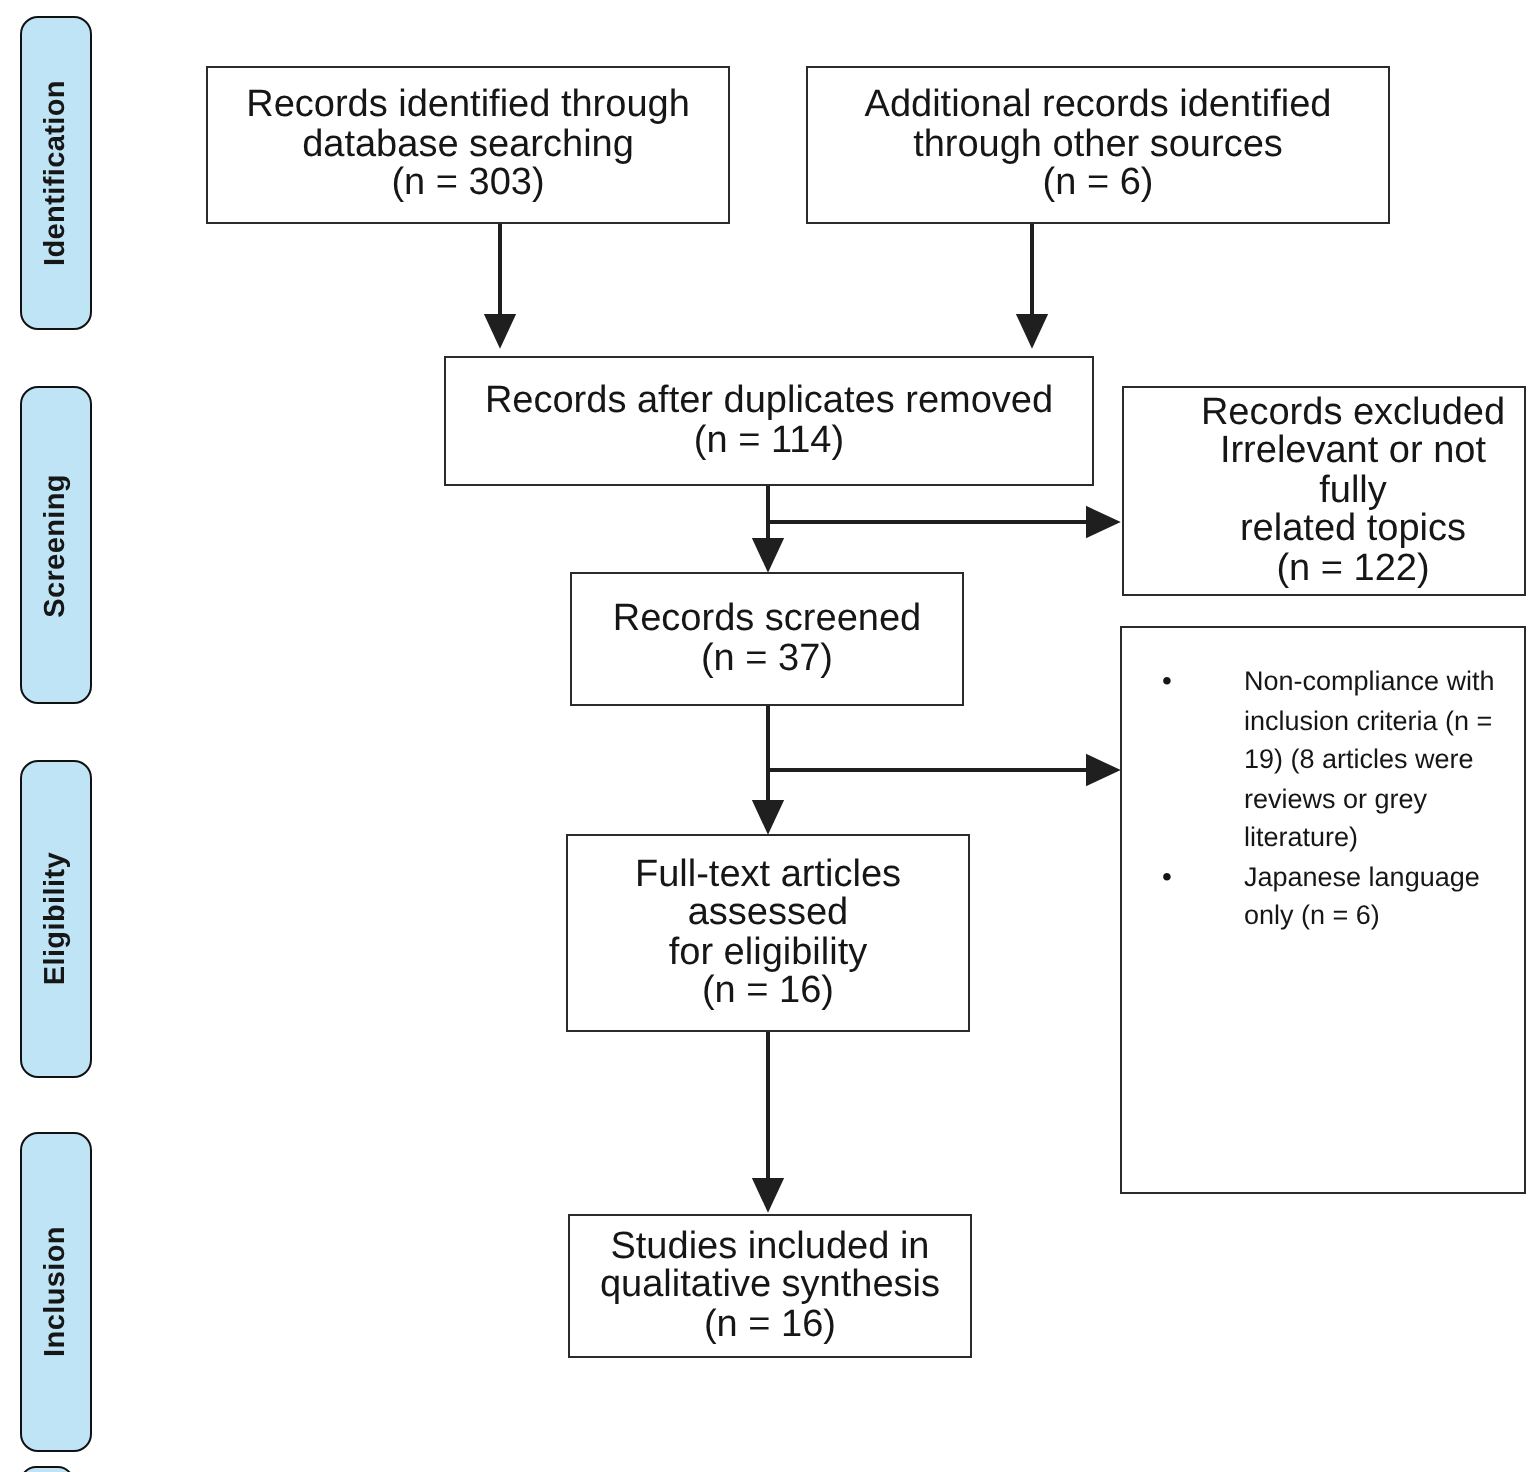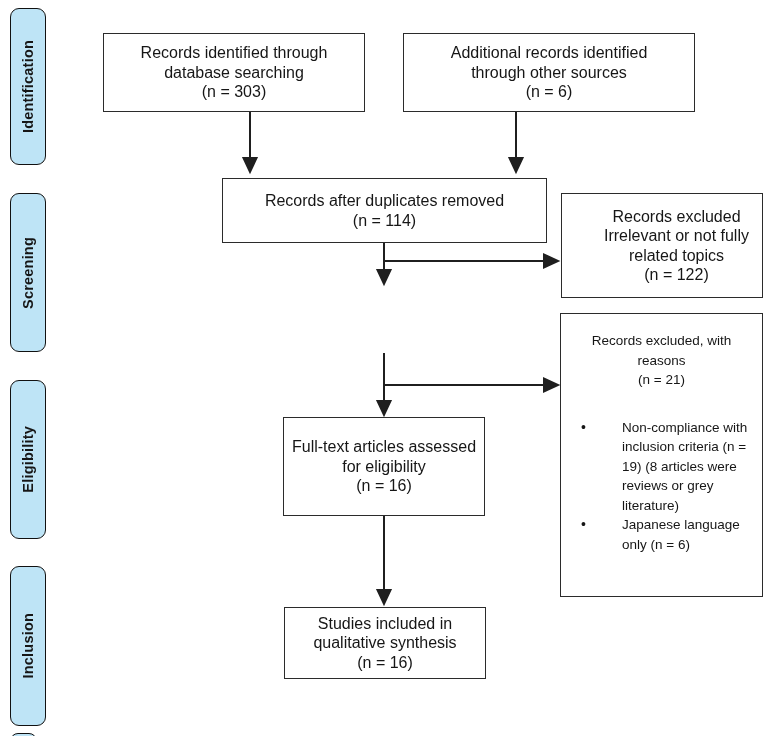--- a/index.html
+++ b/index.html
@@ -42,21 +42,21 @@
     border-radius:8px 8px 0 0;
     box-sizing:border-box;
   }
   .fbox{
     position:absolute;
     background:#ffffff;
     border:1.7px solid var(--box-border);
     box-sizing:border-box;
     display:flex;align-items:center;justify-content:center;
     text-align:center;
-    font-size:16px;
+    font-size:19px;
     line-height:19.5px;
   }
   .fbox .txt{white-space:pre-line;}
   .fbox-reasons{
     position:absolute;
     background:#ffffff;
     border:1.7px solid var(--box-border);
     box-sizing:border-box;
     font-size:13.5px;
     line-height:19.5px;
@@ -133,32 +133,33 @@
     <span class="txt">Additional records identified
 through other sources
 (n = 6)</span>
   </div>
 
   <div class="fbox" style="left:222px;top:178px;width:325px;height:65px;">
     <span class="txt">Records after duplicates removed
 (n = 114)</span>
   </div>
 
+  <div class="fbox" style="left:285px;top:286px;width:197px;height:67px;">
+    <span class="txt">Records screened
+(n = 37)</span>
+  </div>
 
   <div class="fbox" style="left:561px;top:193px;width:202px;height:105px;padding-left:29px;">
     <span class="txt">Records excluded
 Irrelevant or not fully
 related topics
 (n = 122)</span>
   </div>
 
   <div class="fbox-reasons" style="left:560px;top:313px;width:203px;height:284px;">
-    <div class="title">Records excluded, with
-reasons
-(n = 21)</div>
     <ul class="bullets">
       <li>
         <span class="marker">•</span>
         <span class="btxt">Non-compliance with inclusion criteria (n = 19) (8 articles were reviews or grey literature)</span>
       </li>
       <li>
         <span class="marker">•</span>
         <span class="btxt">Japanese language only (n = 6)</span>
       </li>
     </ul>

